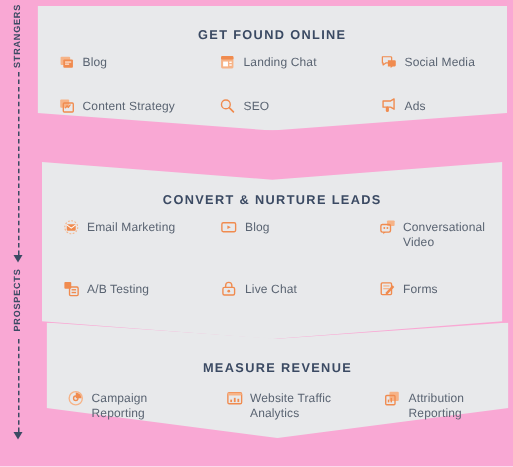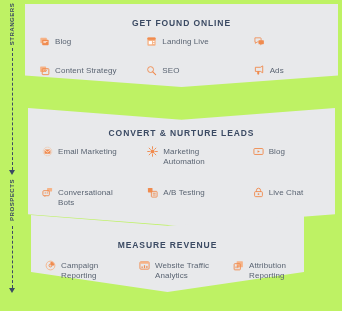--- a/index.html
+++ b/index.html
@@ -11,21 +11,21 @@
     width: 342px;
     height: 311px;
     overflow: hidden;
     font-family: "Liberation Sans", sans-serif;
     -webkit-font-smoothing: antialiased;
   }
   #funnel-root {
     position: relative;
     width: 342px;
     height: 311px;
-    background: #bef264;
+    background: #f9a8d4;
   }
 
   
   .axis {
     position: absolute;
     left: 0;
     top: 0;
     width: 24px;
     height: 311px;
   }
@@ -118,21 +118,21 @@
   .ic {
     flex: 0 0 auto;
     width: 11px;
     height: 11px;
     display: block;
   }
 
   
   #sec-0 { left: 25px; top: 4px;   width: 313px; height: 83px; }
   #sec-1 { left: 28px; top: 108px;  width: 307px; height: 118px; }
-  #sec-2 { left: 31px; top: 215px; width: 273px; height: 77px; }
+  #sec-2 { left: 31px; top: 215px; width: 273px; height: 77px; padding-left: 35px; }
 
   #sec-0 .section-bg {
     clip-path: polygon(0% 0%, 100% 0%, 100% 86%, 50% 100%, 0% 86%);
   }
   #sec-1 .section-bg {
     clip-path: polygon(0% 0%, 50% 10%, 100% 0%, 100% 90%, 50% 100%, 0% 90%);
   }
   #sec-2 .section-bg {
     clip-path: polygon(0% 0%, 50% 14%, 100% 0%, 100% 74%, 50% 100%, 0% 74%);
   }
@@ -176,28 +176,29 @@
         </div>
 
         <div class="cell">
           <svg class="ic" viewBox="0 0 24 24">
             <rect x="3" y="3" width="18" height="18" rx="2" fill="#f6b387"></rect>
             <rect x="3" y="3" width="18" height="5" rx="2" fill="#f08b4f"></rect>
             <rect x="6" y="11" width="7" height="7" fill="#fff"></rect>
             <rect x="15" y="11" width="3.5" height="2" fill="#fff"></rect>
             <rect x="15" y="15" width="3.5" height="2" fill="#fff"></rect>
           </svg>
-          <span class="cell-label">Landing Live</span>
+          <span class="cell-label">Landing Chat</span>
         </div>
 
         <div class="cell">
           <svg class="ic" viewBox="0 0 24 24">
             <path d="M2 4h12a1.5 1.5 0 0 1 1.5 1.5v6A1.5 1.5 0 0 1 14 13H7l-4 3v-3H2z" fill="none" stroke="#f08b4f" stroke-width="1.8" stroke-linejoin="round"></path>
             <path d="M10 9h10a1.5 1.5 0 0 1 1.5 1.5v6A1.5 1.5 0 0 1 20 18h-3l-3 2.5V18h-4z" fill="#f08b4f"></path>
           </svg>
+          <span class="cell-label">Social Media</span>
         </div>
 
         <div class="cell">
           <svg class="ic" viewBox="0 0 24 24">
             <rect x="2.5" y="3" width="13" height="12" rx="1.4" fill="#f6b387"></rect>
             <rect x="7" y="8" width="14.5" height="13" rx="1.4" fill="none" stroke="#f08b4f" stroke-width="2"></rect>
             <path d="M10 15l2.5-3 2 2.3 2.5-3.6" fill="none" stroke="#f08b4f" stroke-width="1.7" stroke-linecap="round"></path>
           </svg>
           <span class="cell-label">Content Strategy</span>
         </div>
@@ -230,48 +231,39 @@
 
         <div class="cell">
           <svg class="ic" viewBox="0 0 24 24">
             <circle cx="12" cy="12" r="9.4" fill="none" stroke="#f6b387" stroke-width="1.6" stroke-dasharray="2.6 2.2"></circle>
             <rect x="5.5" y="7.5" width="13" height="9.5" rx="1.3" fill="#f08b4f"></rect>
             <path d="M5.5 8.6l6.5 4.6 6.5-4.6" fill="none" stroke="#fff" stroke-width="1.5"></path>
           </svg>
           <span class="cell-label">Email Marketing</span>
         </div>
 
-        <div class="cell">
-          <svg class="ic" viewBox="0 0 24 24">
-            <g stroke="#f08b4f" stroke-width="2.1" stroke-linecap="round">
-              <path d="M12 1.5v4M12 18.5v4M1.5 12h4M18.5 12h4M4.6 4.6l2.8 2.8M16.6 16.6l2.8 2.8M19.4 4.6l-2.8 2.8M7.4 16.6l-2.8 2.8"></path>
-            </g>
-            <circle cx="12" cy="12" r="4.4" fill="#f08b4f"></circle>
-          </svg>
-          <span class="cell-label">Marketing Automation</span>
-        </div>
 
 
         <div class="cell">
           <svg class="ic" viewBox="0 0 24 24">
             <rect x="2" y="5.5" width="20" height="13" rx="2" fill="none" stroke="#f08b4f" stroke-width="2"></rect>
             <path d="M10 9.5l5 2.5-5 2.5z" fill="#f08b4f"></path>
           </svg>
           <span class="cell-label">Blog</span>
         </div>
 
         <div class="cell">
           <svg class="ic" viewBox="0 0 24 24">
             <rect x="11" y="2" width="11" height="8" rx="1.4" fill="#f6b387"></rect>
             <rect x="2" y="8" width="14" height="11" rx="2.2" fill="none" stroke="#f08b4f" stroke-width="2"></rect>
             <path d="M5.5 19v3l3.5-3z" fill="#f08b4f"></path>
             <circle cx="7" cy="13" r="1.4" fill="#f08b4f"></circle>
             <circle cx="11.5" cy="13" r="1.4" fill="#f08b4f"></circle>
           </svg>
-          <span class="cell-label">Conversational Bots</span>
+          <span class="cell-label">Conversational Video</span>
         </div>
 
         <div class="cell">
           <svg class="ic" viewBox="0 0 24 24">
             <rect x="2" y="2" width="10" height="10" rx="1.4" fill="#f08b4f"></rect>
             <rect x="9.5" y="9.5" width="12.5" height="12.5" rx="1.6" fill="none" stroke="#f08b4f" stroke-width="2"></rect>
             <rect x="12.5" y="12.5" width="6.5" height="2" fill="#f08b4f"></rect>
             <rect x="12.5" y="16.5" width="6.5" height="2" fill="#f08b4f"></rect>
           </svg>
           <span class="cell-label">A/B Testing</span>

